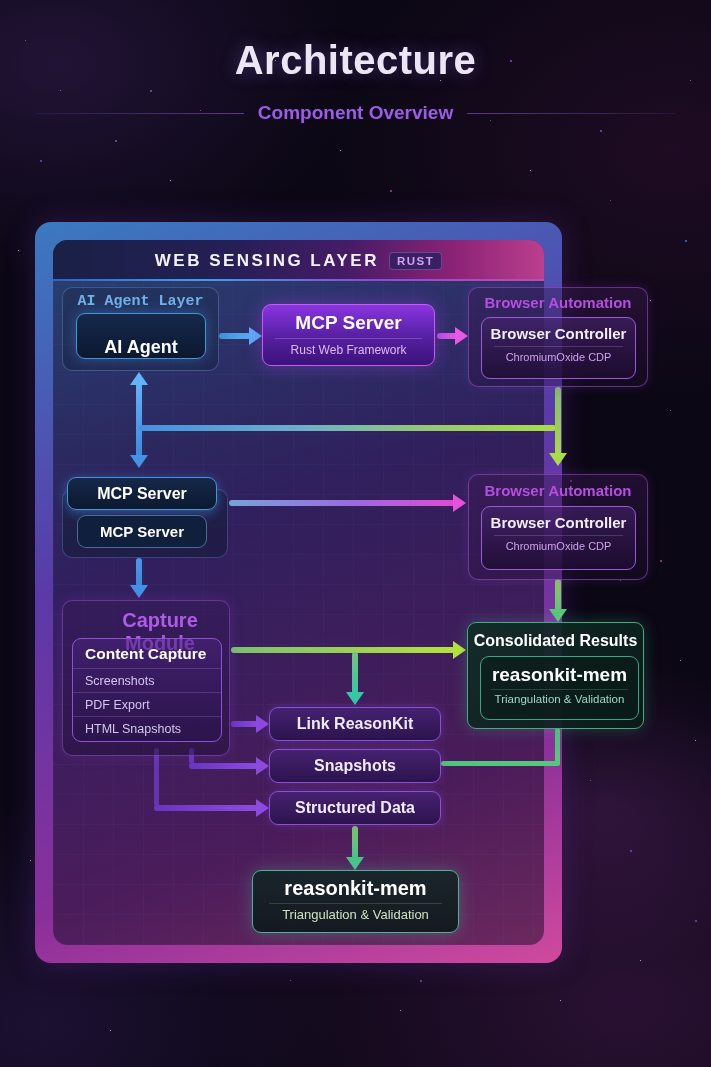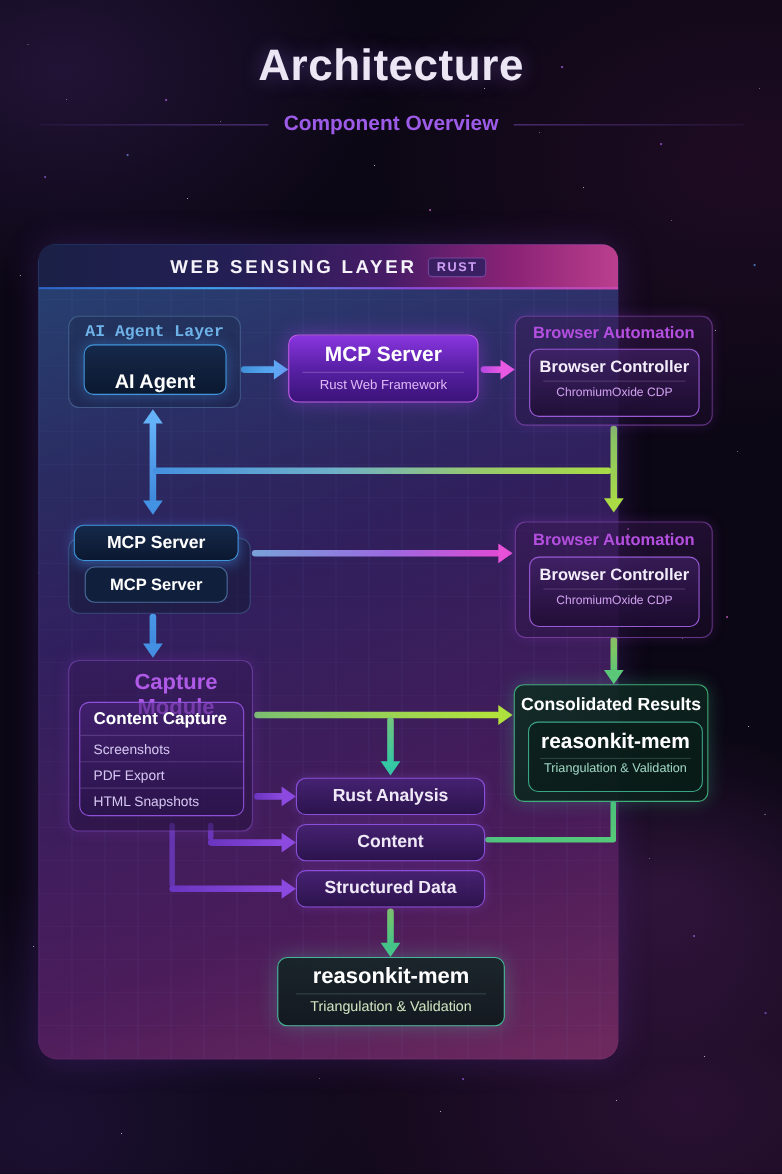--- a/index.html
+++ b/index.html
@@ -41,21 +41,21 @@
   .main-title{margin:38px 0 0;font-size:40px;font-weight:700;letter-spacing:.5px;color:#ece6f4;
     text-shadow:0 0 18px rgba(160,120,255,.35);}
   .subtitle{margin:15px auto 0;width:620px;font-size:19px;line-height:1.4;color:#c9c2d8;}
   .subtitle b{color:#f4f0fb;font-weight:700;}
   .section-row{margin:19px auto 0;width:640px;display:flex;align-items:center;gap:14px;}
   .rule{flex:1;height:1px;background:linear-gradient(90deg,rgba(110,70,180,.15),rgba(130,80,200,.65));}
   .rule.r{background:linear-gradient(90deg,rgba(130,80,200,.65),rgba(110,70,180,.15));}
   .section-heading{font-size:19px;font-weight:600;color:#9d5ce8;white-space:nowrap;}
 
   
-  .panel{position:absolute;left:35px;top:222px;width:527px;height:741px;border-radius:16px;padding:0;
+  .panel{position:absolute;left:35px;top:222px;width:527px;height:741px;border-radius:16px;padding:18px;
     box-sizing:border-box;z-index:1;
     background:linear-gradient(160deg,#3a7ac0 0%,#5a3aa8 40%,#8a2f9a 75%,#d04a9e 100%);
     box-shadow:0 0 30px rgba(120,60,200,.25);}
   .panel-inner{width:100%;height:100%;border-radius:14.5px;box-sizing:border-box;overflow:hidden;
     background:
       repeating-linear-gradient(0deg,rgba(130,150,255,0.035) 0 1px,transparent 1px 30px),
       repeating-linear-gradient(90deg,rgba(130,150,255,0.035) 0 1px,transparent 1px 30px),
       linear-gradient(180deg,rgba(22,24,52,.55) 0%,rgba(14,10,30,.55) 30%,rgba(14,10,30,.5) 100%);}
   .panel-header{height:41px;display:flex;align-items:center;justify-content:center;gap:10px;position:relative;
     background:linear-gradient(90deg,#1a2046 0%,#241f55 35%,#461b66 60%,#8c2376 82%,#bb3f8e 100%);}
@@ -272,24 +272,24 @@
   <div class="node n-green" style="left:467px;top:622px;width:177px;height:107px;">
     <div class="t-big" style="font-size:16px;margin-top:9px;">Consolidated Results</div>
     <div class="node n-green-in" style="left:12px;top:33px;width:159px;height:64px;">
       <span class="t-big" style="font-size:19px;margin-top:7px;display:block;">reasonkit-mem</span>
       <div class="div-line" style="background:rgba(160,220,200,.2);margin:3px 10px;"></div>
       <span class="sub sub-teal">Triangulation &amp; Validation</span>
     </div>
   </div>
 
   <div class="node n-proc" style="left:269px;top:707px;width:172px;height:34px;">
-    <span class="t-proc">Rust Analysis</span>
+    <span class="t-proc">Link ReasonKit</span>
   </div>
   <div class="node n-proc" style="left:269px;top:749px;width:172px;height:34px;">
-    <span class="t-proc">Content</span>
+    <span class="t-proc">Snapshots</span>
   </div>
   <div class="node n-proc" style="left:269px;top:791px;width:172px;height:34px;">
     <span class="t-proc">Structured Data</span>
   </div>
 
   <div class="node n-mem" style="left:252px;top:870px;width:207px;height:63px;">
     <span class="t-big" style="font-size:20px;margin-top:6px;display:block;">reasonkit-mem</span>
     <div class="div-line" style="background:rgba(160,220,200,.2);margin:3px 16px;"></div>
     <span class="sub sub-mem">Triangulation &amp; Validation</span>
   </div>

